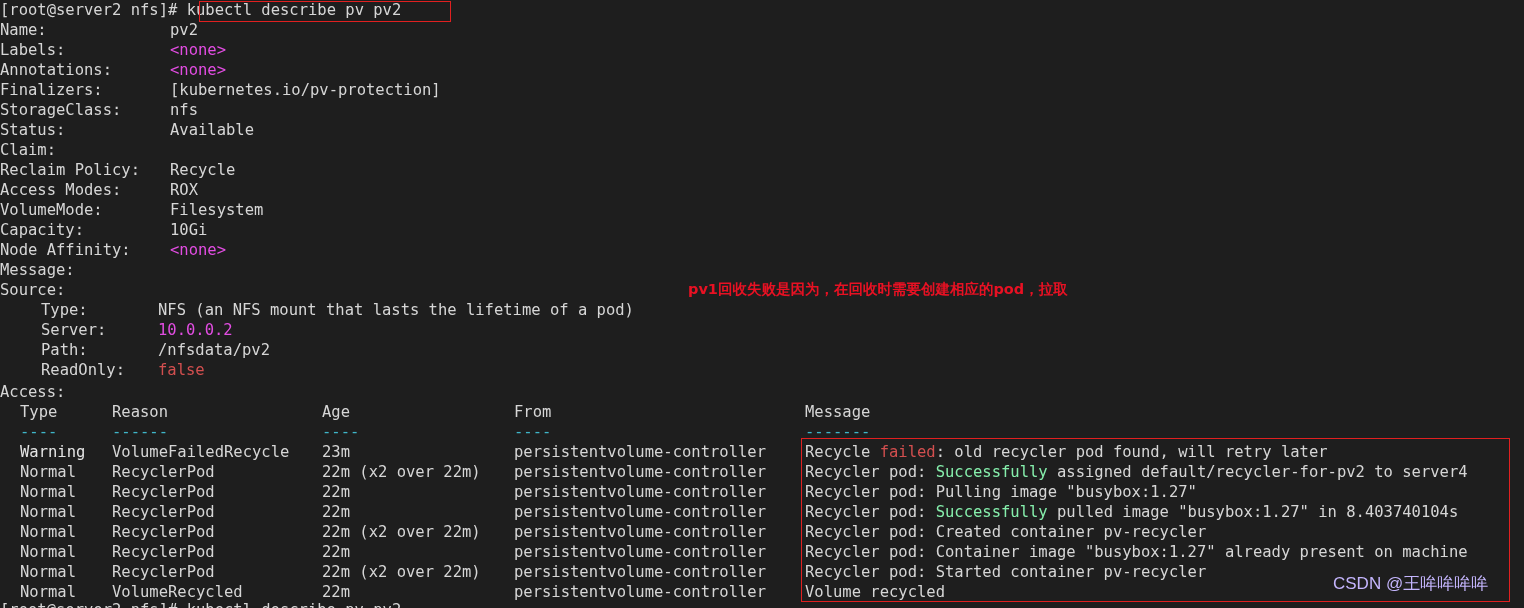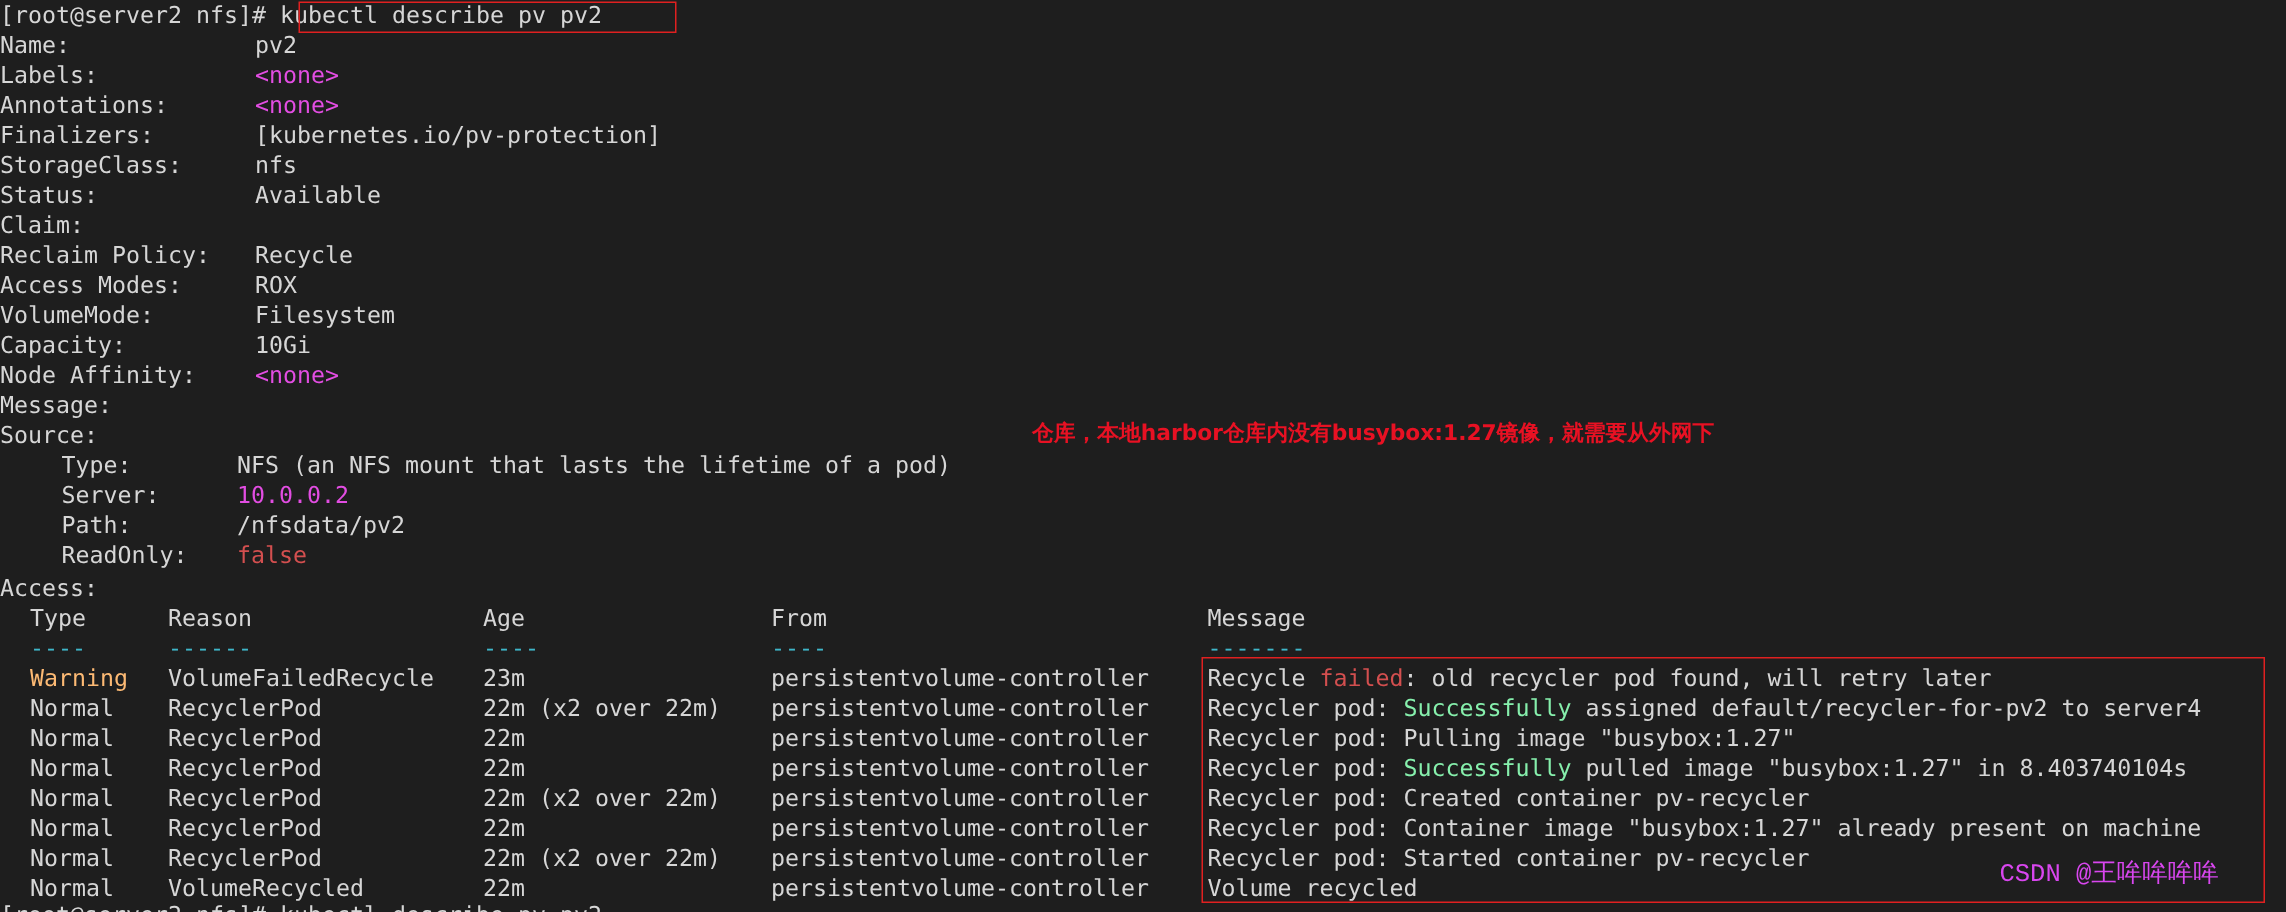--- a/index.html
+++ b/index.html
@@ -31,21 +31,21 @@
   .line {
     height: 20px;
     line-height: 20px;
     white-space: pre;
   }
 
   
   .c-white   { color: #d6d6d6; }
   .c-magenta { color: #e24de2; }
   .c-red     { color: #d34f4f; }
-  .c-yellow  { color: #fdba74; }
+  .c-yellow  { color: #e5e5e5; }
   .c-green   { color: #86efac; }
   .c-cyan    { color: #3fb6c9; }
 
   
   .redbox {
     position: absolute;
     border: 1.5px solid #e02020;
     box-sizing: border-box;
     pointer-events: none;
   }
@@ -58,22 +58,22 @@
     font-weight: bold;
     font-size: 14.5px;
     line-height: 31px;
     white-space: pre;
     letter-spacing: 0px;
   }
 
   
   .watermark {
     position: absolute;
-    color: #d946ef;
-    font-family: Liberation Mono, monospace;
+    color: #c4b5fd;
+    font-family: Liberation Sans, sans-serif;
     font-size: 17px;
     white-space: pre;
   }
 </style>
 </head>
 <body>
 
 <div id="screen">
 
   <div class="term">
@@ -95,19 +95,19 @@
 
     
     <div class="line" style="position:absolute;left:0;top:600px;overflow:hidden;height:8px;"><span class="c-white">[root@server2 nfs]# kubectl describe pv pv2</span></div>
 
   </div>
 
   <div class="redbox" style="left:199px; top:1px; width:252px; height:21px;"></div>
   <div class="redbox" style="left:801px; top:438px; width:709px; height:164px;"></div>
 
   <div class="annot" style="left:688px; top:212px;">
-    <div>仓库，本地harbor仓库内没有busybox:1.27镜像，就需要从外网下</div>
+    <div>pv1回收失败是因为，在回收时需要创建相应的pod，拉取</div>
     
   </div>
 
   <div class="watermark" style="left:1333px; top:574px;">CSDN @王哞哞哞哞</div>
 
 </div>
 
 </body></html>

